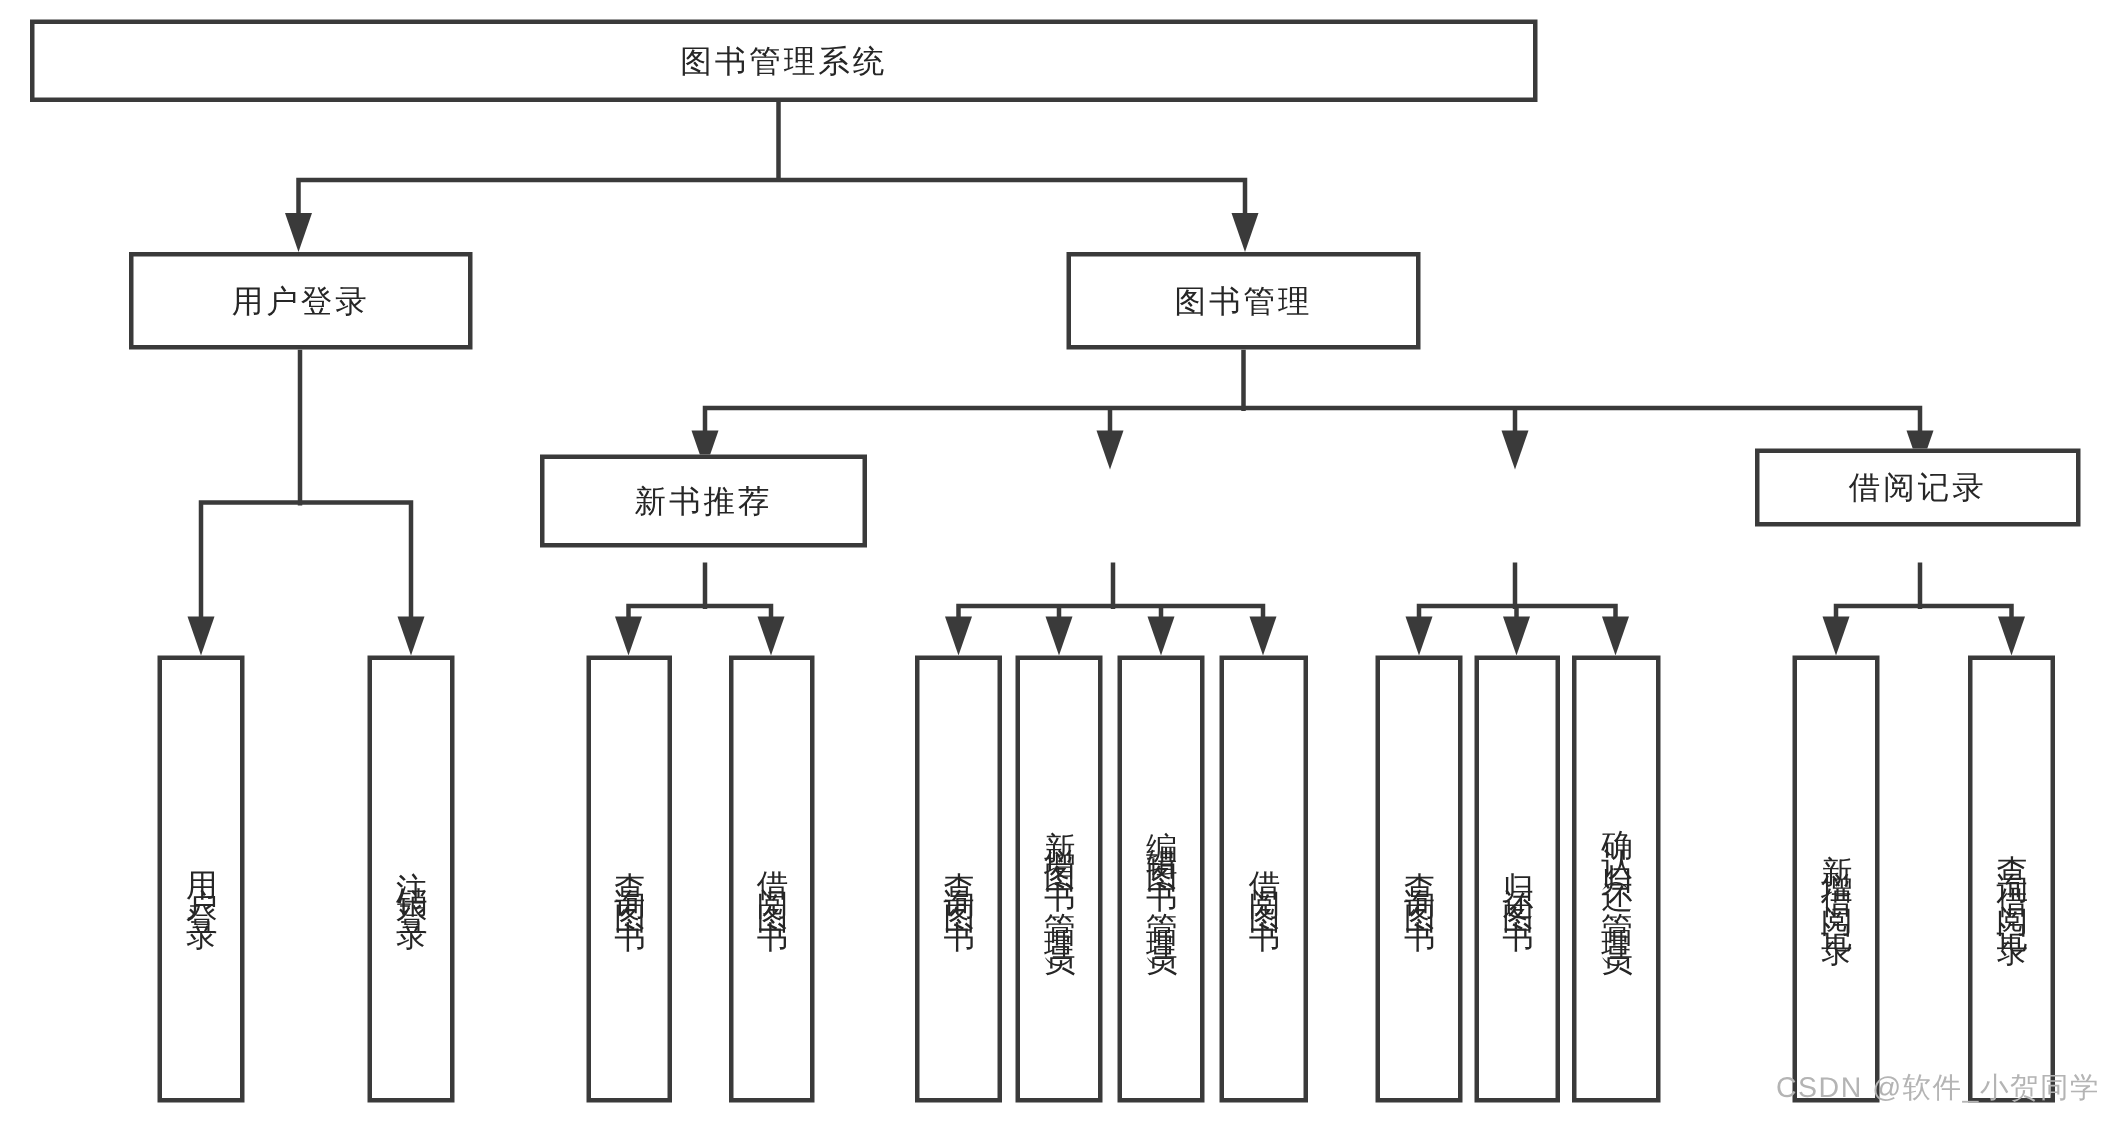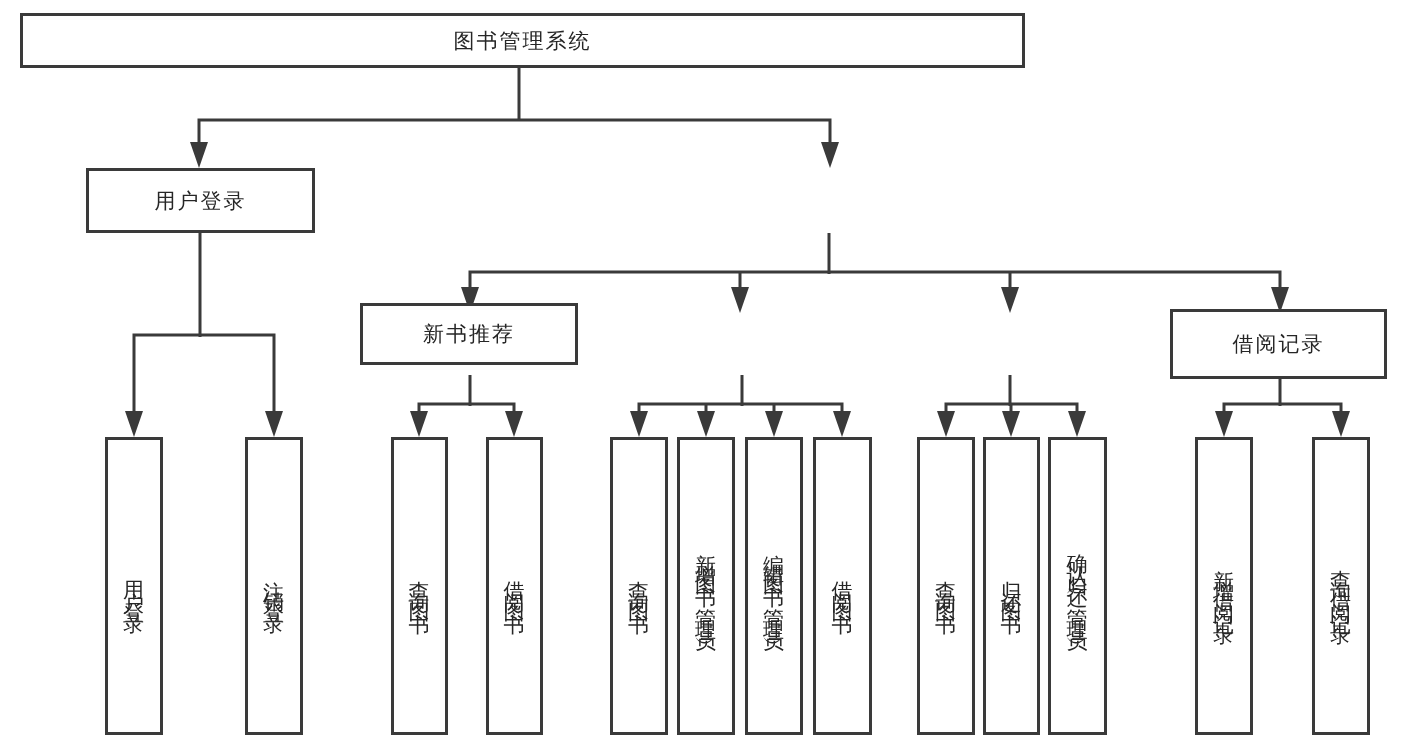--- a/index.html
+++ b/index.html
@@ -109,25 +109,28 @@
     </g>
   </svg>
 
   <div class="box hbox" style="left:20px; top:13px; width:1005px; height:55px;">
     <span>图书管理系统</span>
   </div>
 
   <div class="box hbox" style="left:86px; top:168px; width:229px; height:65px;">
     <span>用户登录</span>
   </div>
+  <div class="box hbox" style="left:711px; top:168px; width:236px; height:65px;">
+    <span>图书管理</span>
+  </div>
 
   <div class="box hbox" style="left:360px; top:303px; width:218px; height:62px;">
     <span>新书推荐</span>
   </div>
-  <div class="box hbox" style="left:1170px; top:309px; width:217px; height:70px;">
+  <div class="box hbox" style="left:1170px; top:299px; width:217px; height:52px;">
     <span>借阅记录</span>
   </div>
 
   <div class="box vbox" style="left:105px; top:437px; width:58px; height:298px;">
     <span class="vtext">用户登录</span>
   </div>
   <div class="box vbox" style="left:245px; top:437px; width:58px; height:298px;">
     <span class="vtext">注销登录</span>
   </div>
 
@@ -161,14 +164,15 @@
     <span class="vtext">确认归还（管理员）</span>
   </div>
 
   <div class="box vbox" style="left:1195px; top:437px; width:58px; height:298px;">
     <span class="vtext">新增借阅记录</span>
   </div>
   <div class="box vbox" style="left:1312px; top:437px; width:58px; height:298px;">
     <span class="vtext">查询借阅记录</span>
   </div>
 
+  <div class="watermark">CSDN @软件_小贺同学</div>
 
 </div>
 
 </body></html>

